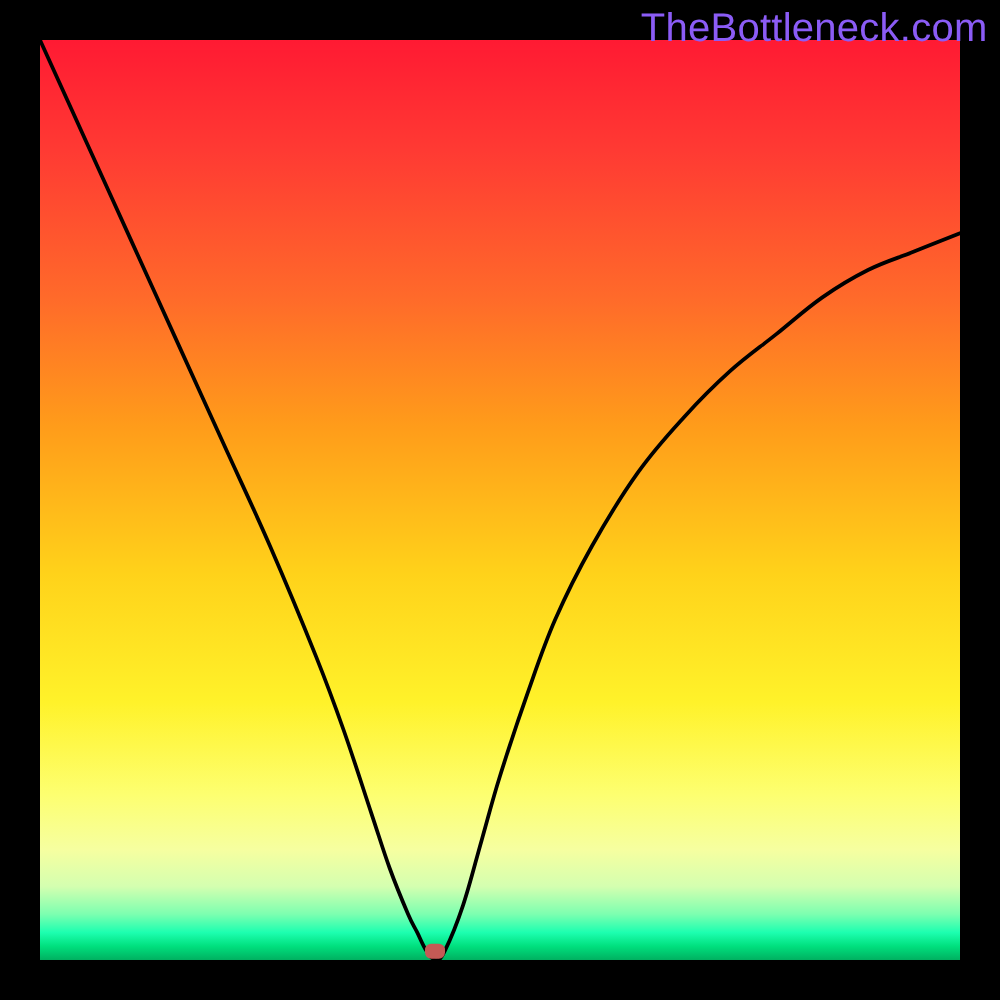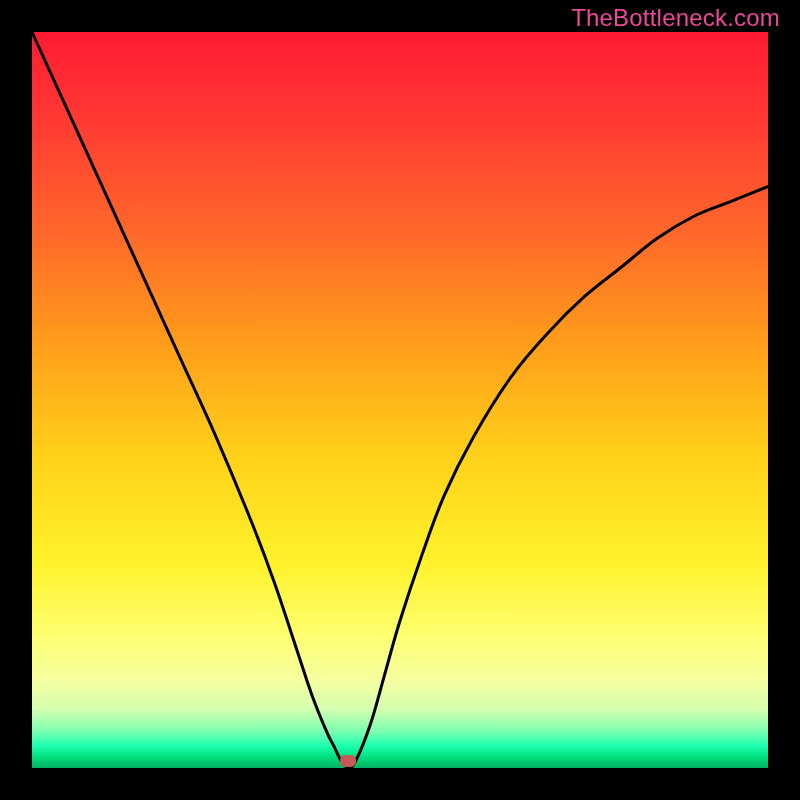--- a/index.html
+++ b/index.html
@@ -38,23 +38,23 @@
       #d4ffb0 92%,
       #7dffb0 95%,
       #1dffb0 97%,
       #00e07e 98.5%,
       #00b060 100%
     );
   }
   .watermark {
     position: absolute;
     top: 4px;
-    right: 20px;
-    color: #ec4899;
-    font-size: 24px;
+    right: 10px;
+    color: #8b5cf6;
+    font-size: 32px;
     letter-spacing: 0.2px;
     font-weight: 500;
   }
   svg.curve {
     position: absolute;
     left: 32px;
     top: 32px;
     width: 736px;
     height: 736px;
     overflow: visible;

